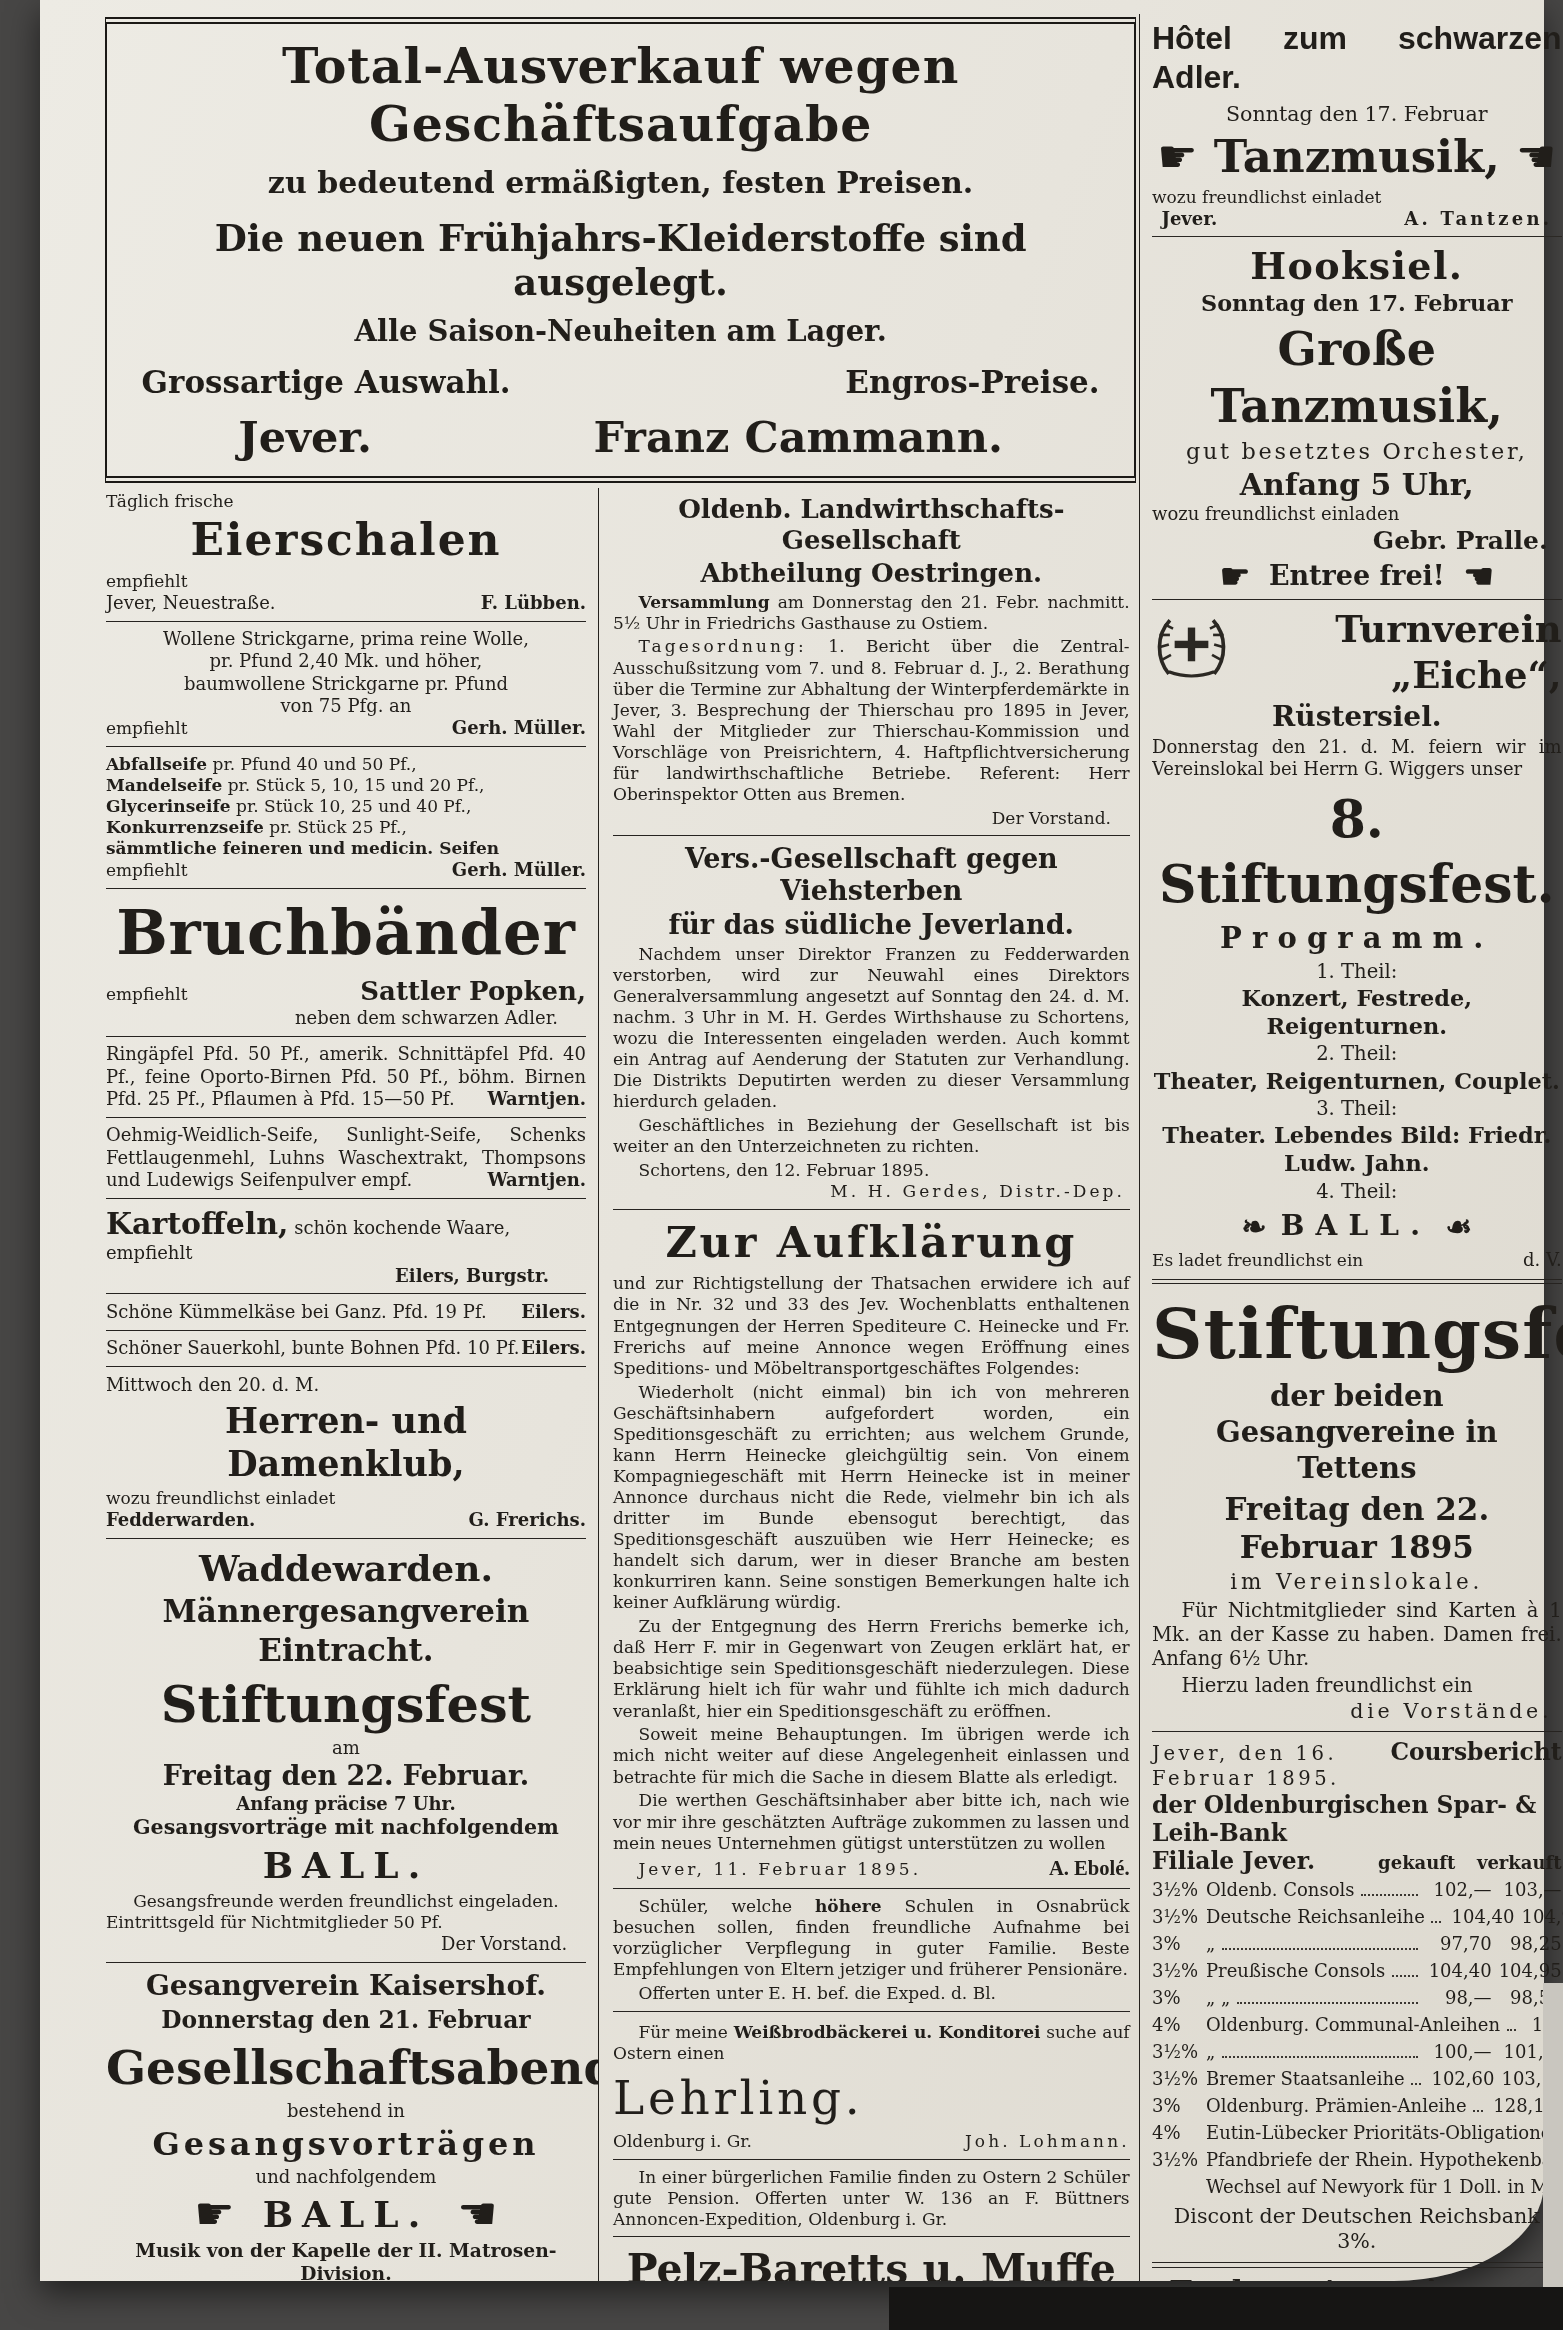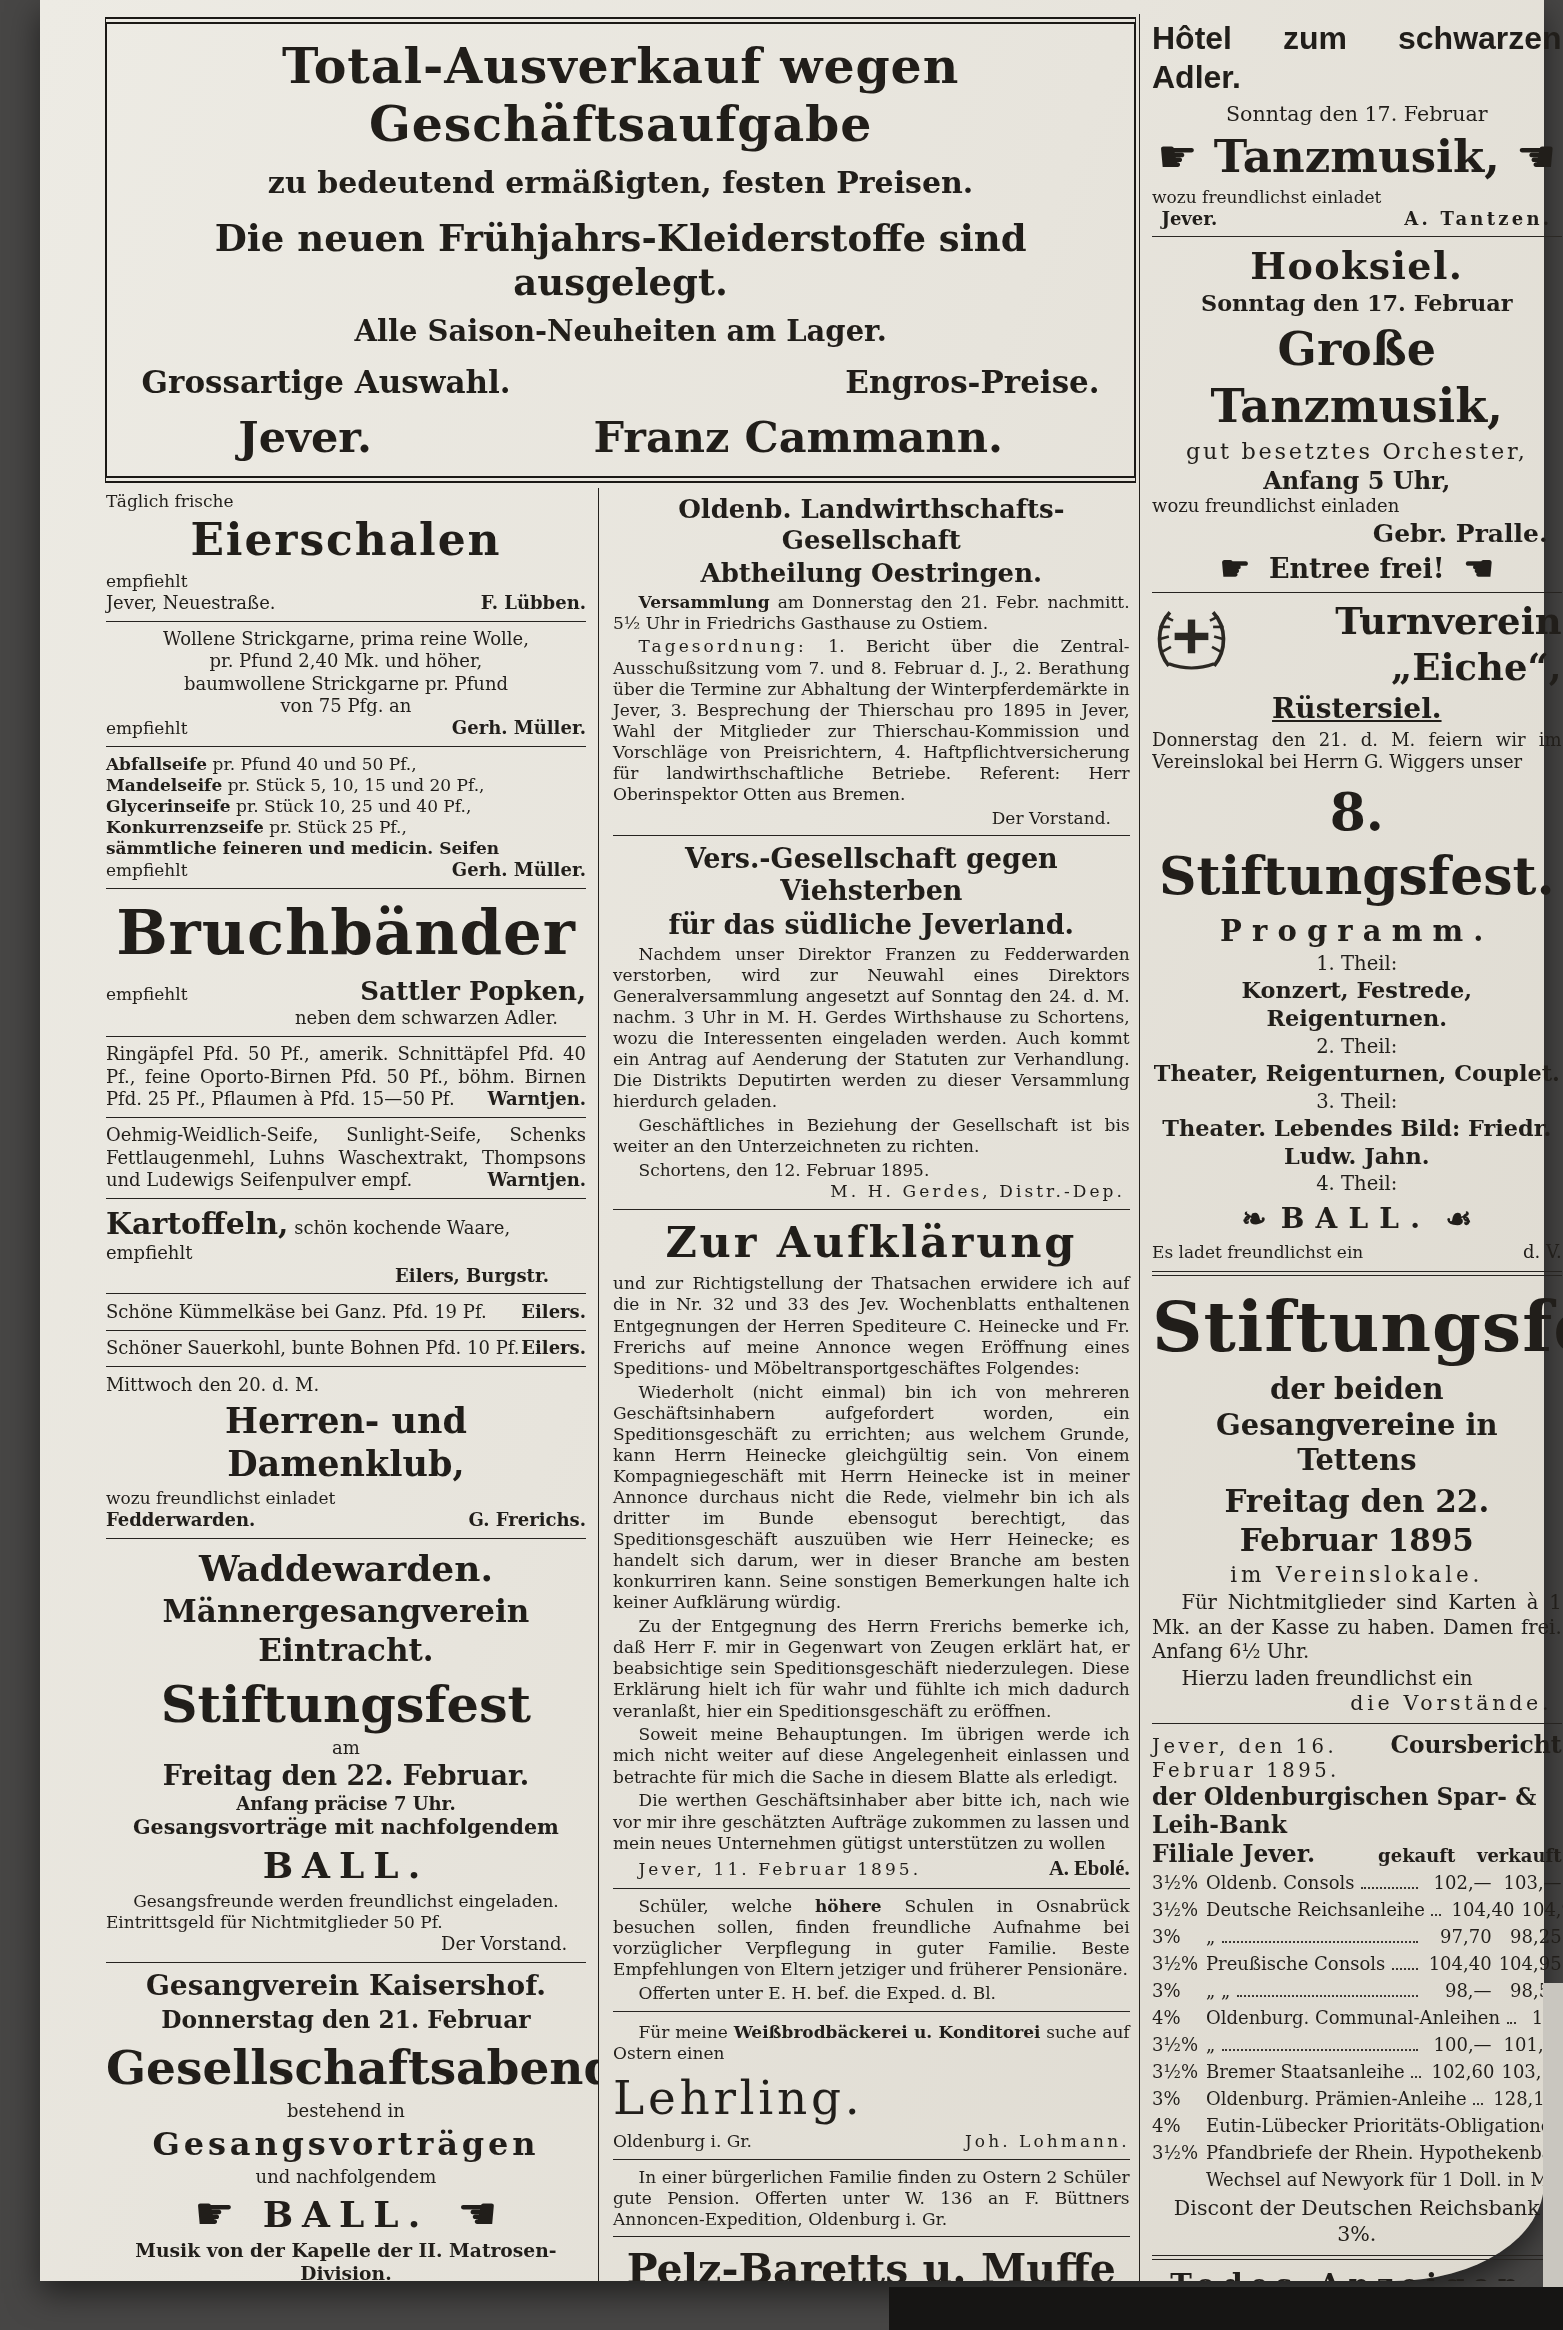--- a/index.html
+++ b/index.html
@@ -76,21 +76,21 @@
   .h-pelz{font-size:41px;font-weight:bold;text-align:center;margin:3.7px 0 1.9px;}
 
   
   .col-right{font-size:18px;line-height:1.24;}
   .h-adler{font-family:"Liberation Sans",sans-serif;font-size:32px;font-weight:bold;text-align:justify;text-align-last:justify;margin:0.9px 0 3.7px;}
   .h-tanz{font-size:45px;font-weight:bold;}
   .tanz-row{display:flex;justify-content:center;align-items:center;gap:16px;margin:1.9px 0;}
   .h-hook{font-size:38px;font-weight:bold;text-align:center;letter-spacing:1.4px;margin:1px 0;}
   .h-gtanz{font-size:46px;font-weight:bold;text-align:center;margin:2.8px 0;}
   .h-turn{font-size:37px;font-weight:bold;}
-  .h-ruester{font-size:28px;font-weight:bold;text-align:center;margin:0.9px 0;text-decoration:underline;}
+  .h-ruester{font-size:28px;font-weight:bold;text-align:center;margin:0.9px 0;}
   .h-8stift{font-size:52px;font-weight:bold;text-align:center;margin:4.7px 0;}
   .h-prog{font-size:29px;font-weight:bold;text-align:center;letter-spacing:.35em;margin:2.8px 0;}
   .part-n{text-align:center;font-size:19.6px;margin:1.9px 0 0;}
   .part-d{text-align:center;font-size:22.4px;font-weight:bold;margin:0.9px 0;}
   .h-stift-big{font-size:70px;font-weight:bold;text-align:center;letter-spacing:0.9px;margin:2.8px 0 0;}
   .h-tet-sub{font-size:29px;font-weight:bold;text-align:center;margin:0.9px 0;}
   .h-tet-date{font-size:31px;font-weight:bold;text-align:center;margin:2.8px 0;}
   .h-todes{font-size:29px;font-weight:bold;text-align:center;letter-spacing:.25em;margin:1.9px 0 4.7px;}
   .entree-row{display:flex;justify-content:center;align-items:center;gap:18.7px;font-size:27px;font-weight:bold;margin:2.8px 0;}
   .entree-row .hand{font-size:34px;}
@@ -343,21 +343,21 @@
             <span class="b sp2">A. Tantzen.</span>
           </div>
       </section>
       <hr class="r-thin">
 
       <section>
         <div class="h-hook">Hooksiel.</div>
         <div class="c b" style="font-size:22.4px">Sonntag den 17. Februar</div>
         <div class="h-gtanz">Große Tanzmusik,</div>
         <div class="c" style="font-size:22.4px;letter-spacing:.12em">gut besetztes Orchester,</div>
-        <div class="c b" style="font-size:24px">Anfang 5 Uhr,</div>
+        <div class="c b" style="font-size:30px">Anfang 5 Uhr,</div>
         <div>wozu freundlichst einladen</div>
         <div class="rt b" style="font-size:25px;padding-right:14px">Gebr. Pralle.</div>
         <div class="entree-row">
           <span class="hand">☛</span>
           <span>Entree frei!</span>
           <span class="hand">☚</span>
         </div>
       </section>
       <hr class="r">
 

